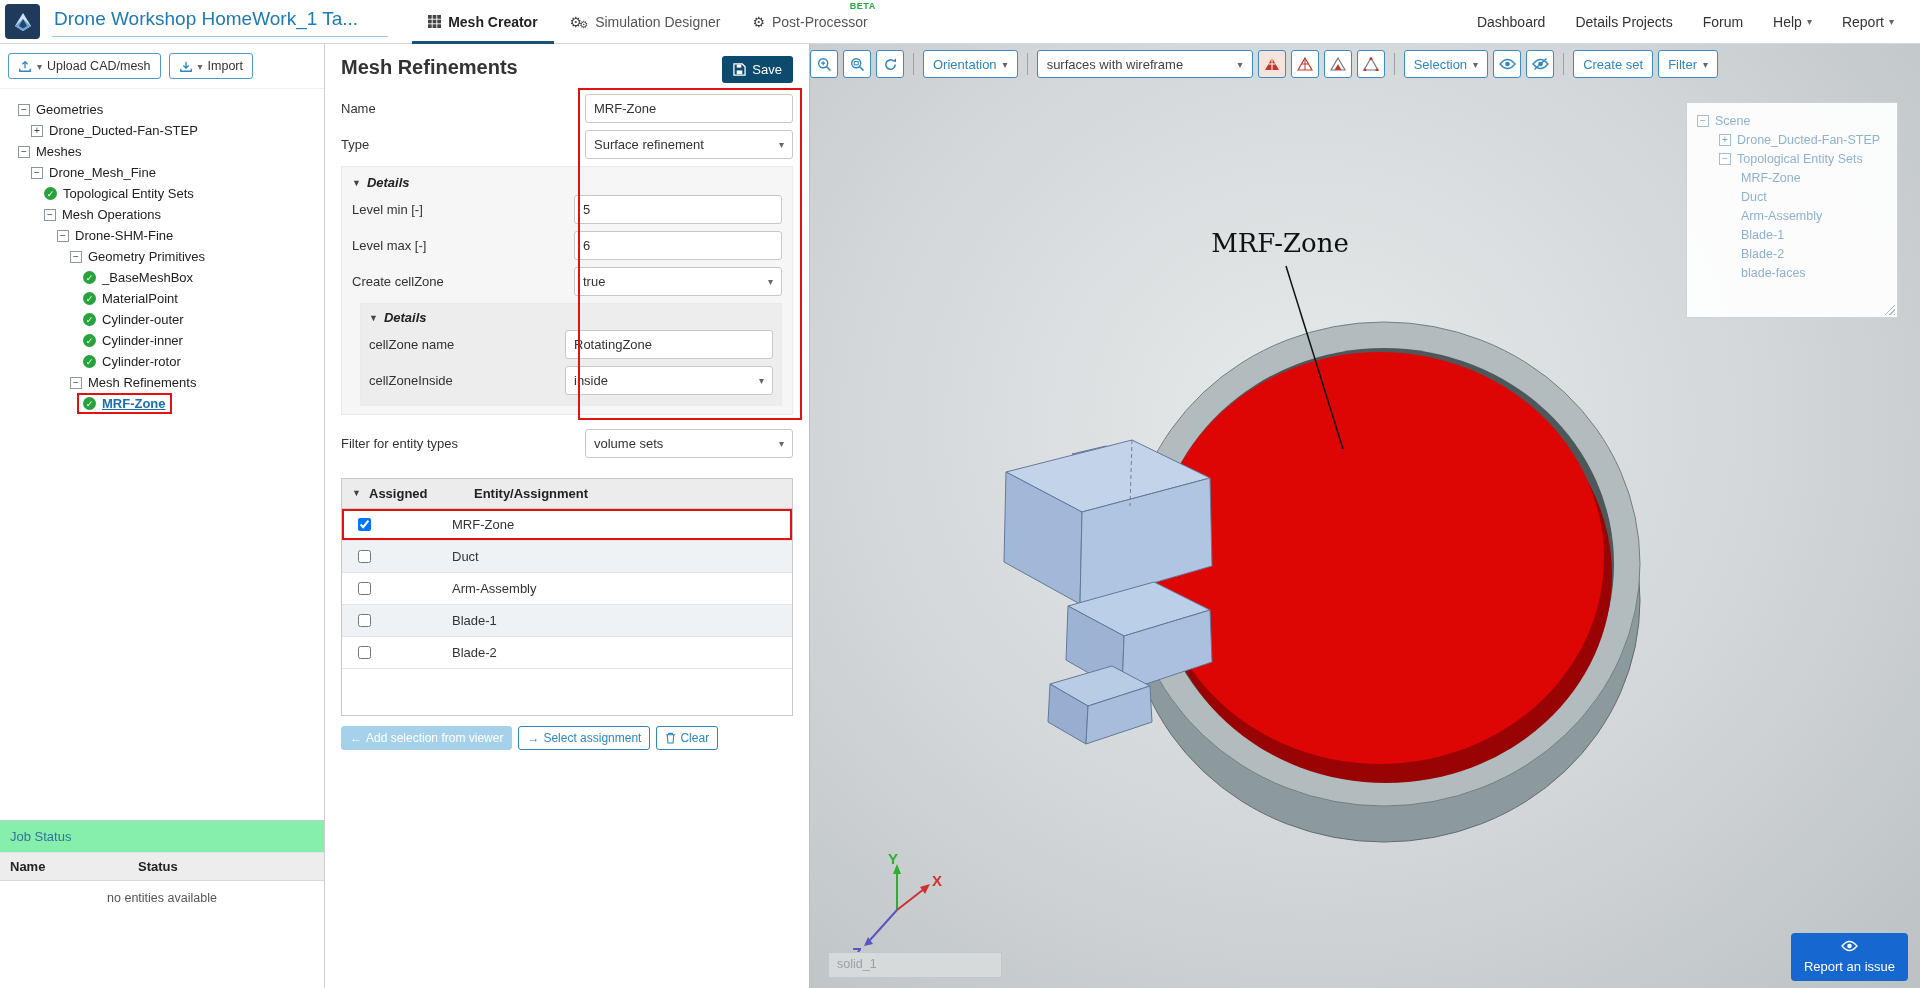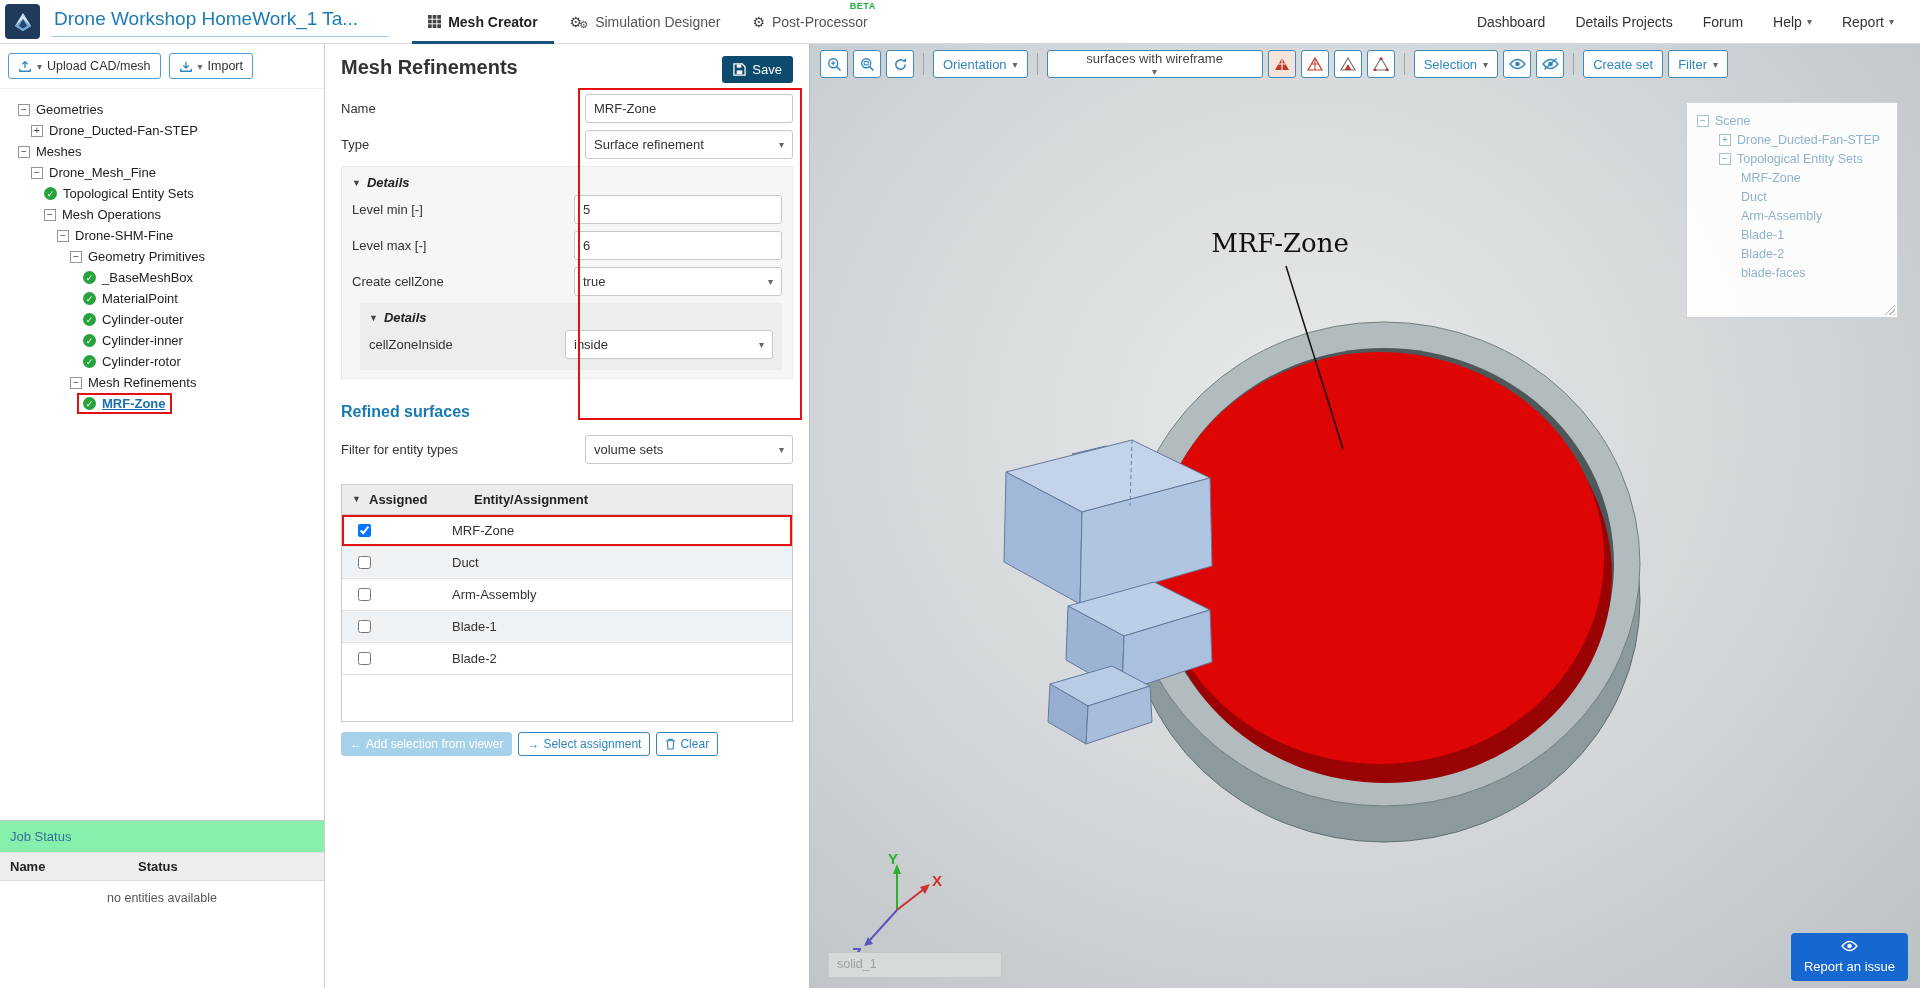--- a/index.html
+++ b/index.html
@@ -73,25 +73,25 @@
   .trow.hl { box-shadow:inset 0 0 0 2px #e31212; }
   .cb { position:absolute; left:16px; top:9px; }
   .trow-label { position:absolute; left:110px; top:8px; font-size:13px; color:#333; }
   .tbl-empty { height:46px; background:#fff; }
   .actions { display:flex; gap:6px; margin-top:10px; }
   .act-btn { display:inline-flex; align-items:center; gap:4px; font-size:12px; border-radius:3px; padding:4px 8px; border:1px solid #2f86c0; color:#2f86c0; background:#fff; font-family:inherit; }
   .act-btn .aico { font-size:12px; }
   .act-btn.disabled { background:#a5d2ea; border-color:#a5d2ea; color:#fff; }
 
   
-  .vtoolbar { position:absolute; top:6px; left:10px; display:flex; align-items:center; gap:5px; z-index:5;border-radius:6px; }
+  .vtoolbar { position:absolute; top:6px; left:0; display:flex; align-items:center; gap:5px; z-index:5;border-radius:6px; }
   .vbtn { display:inline-flex; align-items:center; gap:6px; height:28px; padding:0 9px; background:#fff; border:1px solid #3a8cc3; border-radius:3px; color:#2f86c0; font-size:13px; font-family:inherit; }
   .vbtn.ic { width:28px; padding:0; justify-content:center; }
   .vbtn.mesh.active { background:#f6e3dc; }
-  .vsel { display:inline-flex; align-items:center; justify-content:space-between; height:28px; width:216px; padding:0 9px; background:#fff; border:1px solid #3a8cc3; border-radius:3px; color:#444; font-size:13px;flex-direction:column; }
+  .vsel { display:inline-flex; align-items:center; justify-content:space-between; height:28px; width:216px; padding:0 9px; background:#fff; border:1px solid #3a8cc3; border-radius:3px; color:#444; font-size:13px; }
   .vsep { width:1px; height:22px; background:#9aa4aa; margin:0 4px; }
   .scene-tree { position:absolute; top:58px; right:22px; width:212px; height:216px; background:rgba(255,255,255,0.93); border:1px solid #ccd2d6; z-index:4; padding:8px 6px; }
   .st-item { display:flex; align-items:center; gap:6px; height:19px; font-size:12.5px; color:#8fb2cf; white-space:nowrap; }
   .st-resize { position:absolute; right:2px; bottom:2px; width:13px; height:13px; background:repeating-linear-gradient(135deg, transparent 0 2px, #b0b8be 2px 3px); clip-path:polygon(100% 0, 100% 100%, 0 100%); }
   .scene-svg { position:absolute; inset:0; z-index:1; }
   .solid-tag { position:absolute; left:18px; top:908px; width:174px; height:26px; background:#d7dadb; border:1px solid #c3c7c9; color:#9aa1a5; font-size:12.5px; padding:4px 8px; z-index:4; }
   .report-btn { position:absolute; right:12px; bottom:7px; display:inline-flex; align-items:center; gap:7px; background:#1668d0; color:#fff; border:none; border-radius:4px; padding:7px 13px; font-size:13px; z-index:6; font-family:inherit;flex-direction:column; }
 </style>
 </head>
 <body>
@@ -385,33 +385,36 @@
             <span class="caret" data-interactable="false">▾</span>
           </div>
         </div>
       </div>
 
       <div class="details-block inner" data-interactable="false">
         <div class="dt-head" data-interactable="true">
           <span class="dt-caret" data-interactable="false">▼</span>
           <span class="dt-label" data-interactable="false">Details</span>
         </div>
+        <div class="frow">
+          <label data-interactable="false">cellZone name</label>
+          <div class="ctrl"><input class="inp" data-interactable="true" value="RotatingZone" style=""></div>
+        </div>
         <div class="frow" style="margin-bottom:2px;">
           <label data-interactable="false">cellZoneInside</label>
           <div class="ctrl">
             <div class="sel" data-interactable="true">
               <span data-interactable="false">inside</span>
               <span class="caret" data-interactable="false">▾</span>
             </div>
           </div>
         </div>
       </div>
     </div>
 
-    <h2 class="rs-heading" data-interactable="false">Refined surfaces</h2>
 
     <div class="frow rs-filter">
       <label data-interactable="false">Filter for entity types</label>
       <div class="ctrl">
         <div class="sel" data-interactable="true">
           <span data-interactable="false">volume sets</span>
           <span class="caret" data-interactable="false">▾</span>
         </div>
       </div>
     </div>

